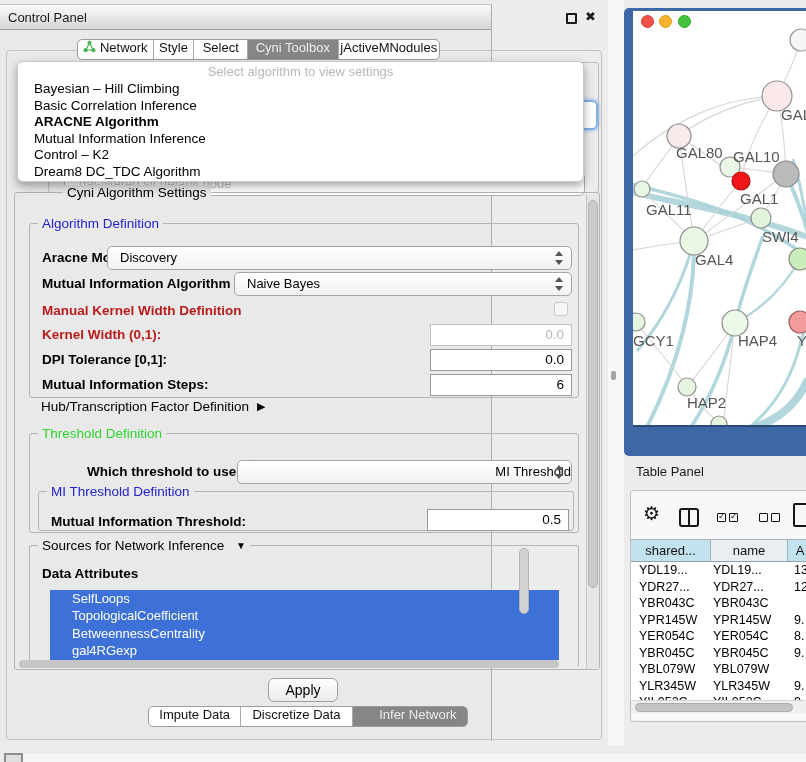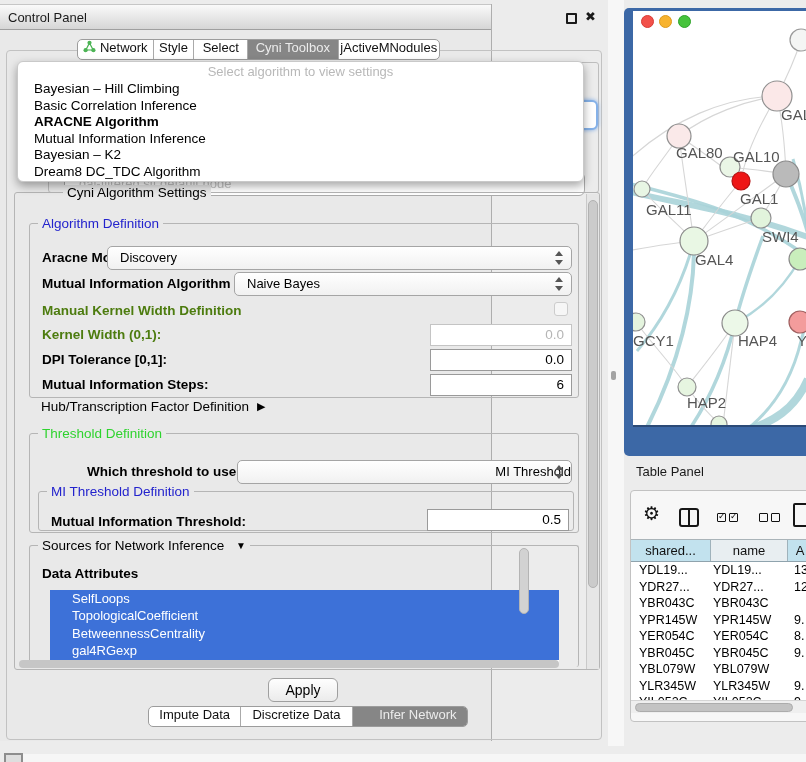--- a/index.html
+++ b/index.html
@@ -36,21 +36,21 @@
   #algo-popup .itm { height:16.6px; line-height:16.6px; padding-left:16px; font-size:13.5px; color:#000; }
   #algo-popup .itm.bold { font-weight:bold; }
 
   
   #settings { left:14px; top:188px; width:586px; height:478px; border:1px solid #b5b5b5; border-radius:3px; }
   .legend { position:absolute; top:-8px; background:#e9e9e9; padding:0 4px; font-size:13.5px; color:#000; white-space:nowrap; }
   .legend.blue { color:#2323cd; }
   .legend.green { color:#2fd32f; }
   .grp { position:absolute; border:1px solid #b5b5b5; border-radius:3px; }
   .lbl { position:absolute; font-size:13.5px; font-weight:bold; color:#000; white-space:nowrap; }
-  .lbl.gray { color:#4d7c0f; }
+  .lbl.gray { color:#b91c1c; }
   .combo { position:absolute; height:24px; background:linear-gradient(#ffffff,#f1f1f1); border:1px solid #a5a5a5; border-radius:5px; font-size:13px; color:#000; line-height:22px; padding-left:12px; }
   .spin { position:absolute; right:7px; top:3px; width:9px; height:16px; }
   .spin::before,.spin::after { content:""; position:absolute; left:0; border-left:4.5px solid transparent; border-right:4.5px solid transparent; }
   .spin::before { top:1px; border-bottom:5px solid #555; }
   .spin::after { bottom:1px; border-top:5px solid #555; }
   .field { position:absolute; height:22px; background:#fff; border:1px solid #9a9a9a; font-size:13.5px; color:#000; line-height:20px; text-align:right; padding-right:7px; }
   .field.dis { border-color:#c4c4c4; color:#b5b5b5; }
   #manual-kernel-checkbox { left:524px; top:78px; width:14px; height:14px; background:#f6f6f6; border:1px solid #cccccc; border-radius:3px; }
 
   #hub-row { left:26px; top:206px; font-size:13.5px; color:#000; }
@@ -156,21 +156,21 @@
   <div class="abs" id="focused-combo"></div>
   <div class="abs" id="hidden-combo">gal-filtered.sif default node</div>
 
   <div class="abs" id="algo-popup">
     <div class="prompt">Select algorithm to view settings</div>
     <div id="algo-items">
         <div class="itm">Bayesian – Hill Climbing</div>
         <div class="itm">Basic Correlation Inference</div>
         <div class="itm bold">ARACNE Algorithm</div>
         <div class="itm">Mutual Information Inference</div>
-        <div class="itm">Bayesian – K2</div>
+        <div class="itm">Control – K2</div>
         <div class="itm">Dream8 DC_TDC Algorithm</div>
       </div>
   </div>
 
   <div class="abs" id="settings">
     <span class="legend" style="left:48px">Cyni Algorithm Settings</span>
 
     <div class="grp" style="left:14px; top:30px; width:550px; height:175px;">
       <span class="legend blue" style="left:8px">Algorithm Definition</span>
       <span class="lbl" style="left:12px; top:26px;">Aracne Mode:</span>

